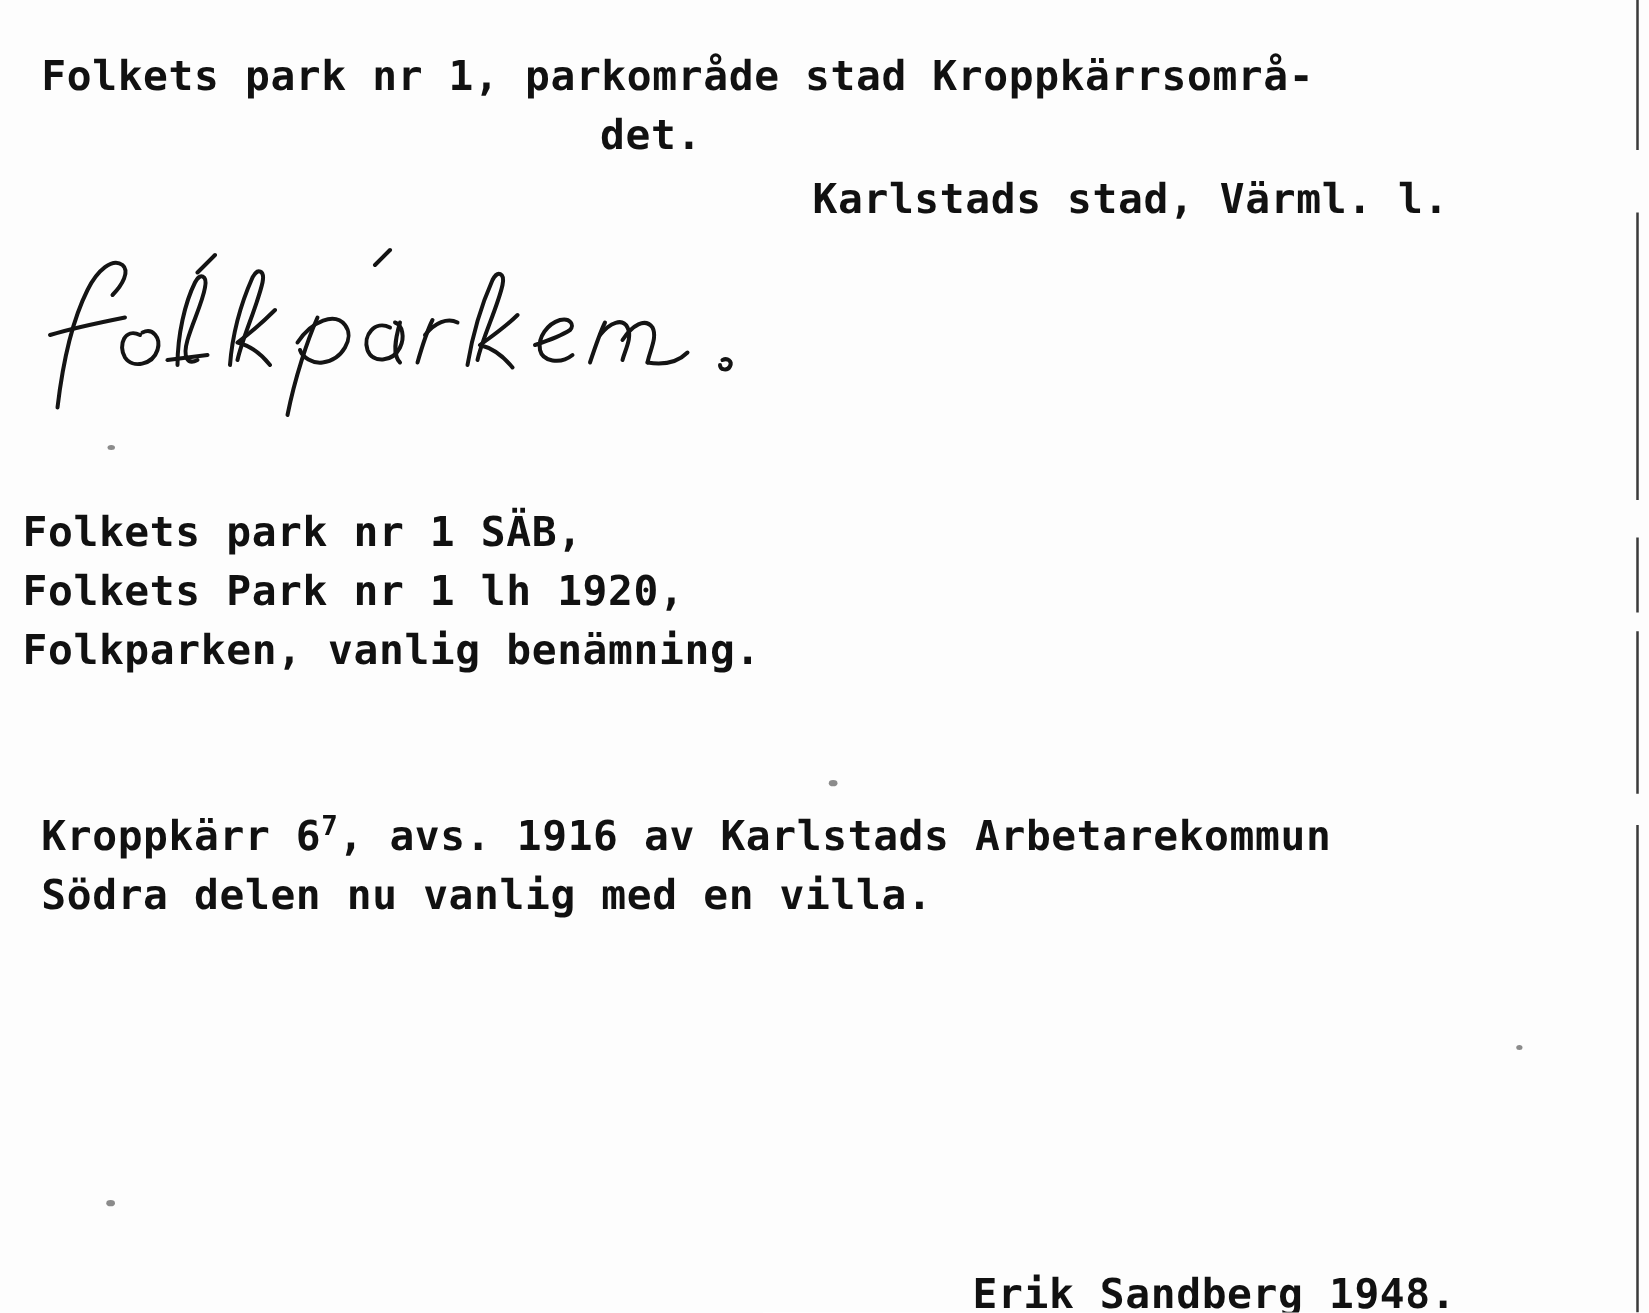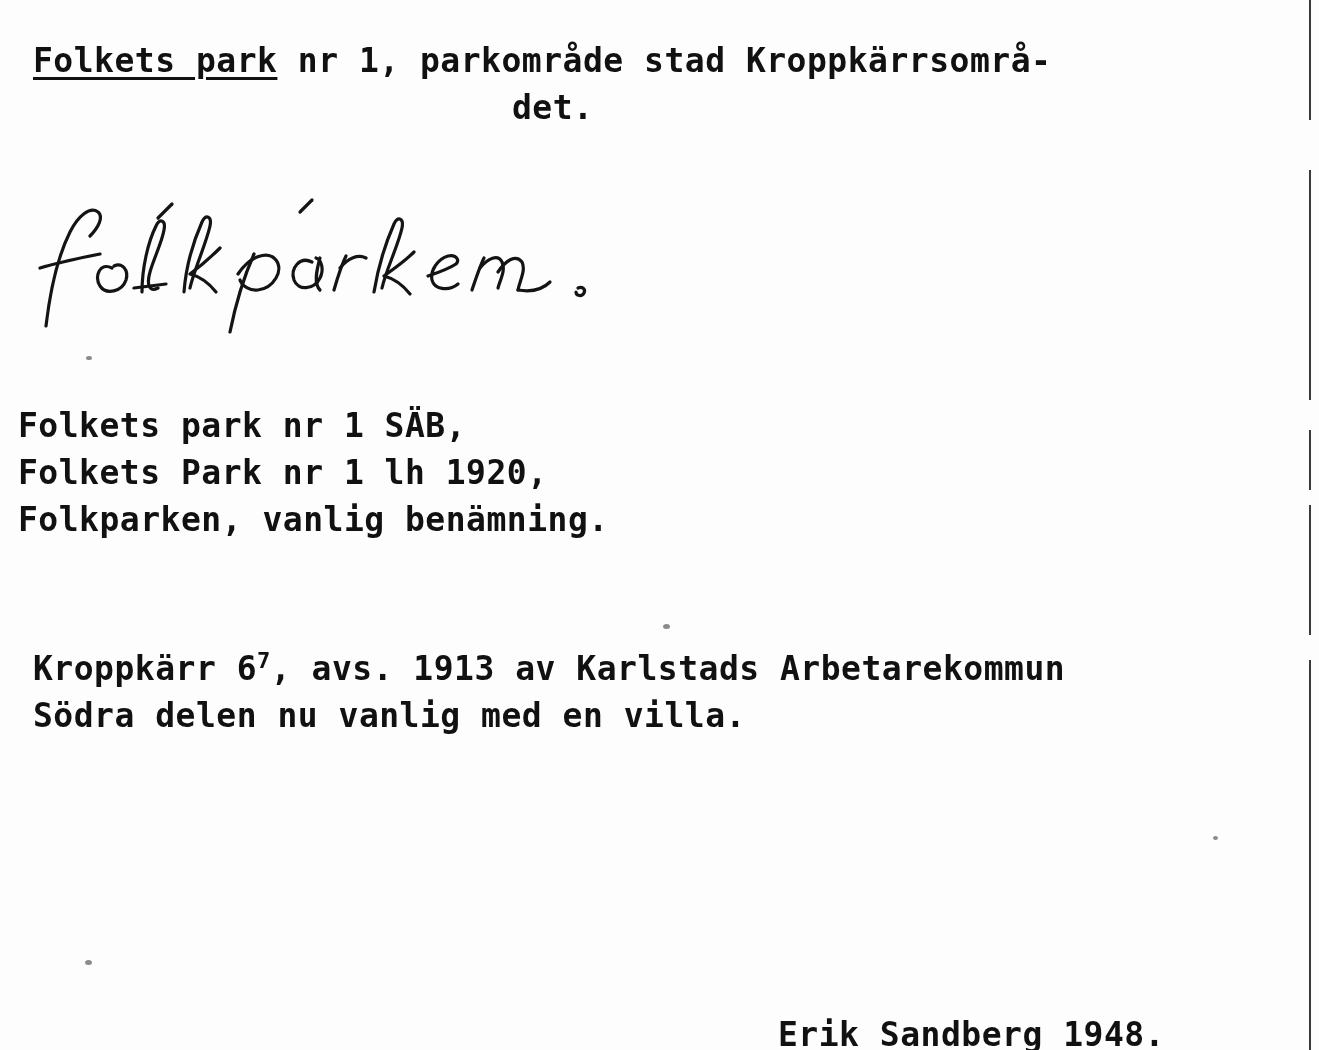--- a/index.html
+++ b/index.html
@@ -28,27 +28,26 @@
     font-family: "DejaVu Sans Mono", monospace;
     font-weight: 700;
     font-size: 33px;
     letter-spacing: 0.5px;
     line-height: 47px;
     white-space: pre;
     color: #111111;
   }
 
   .underline-word {
-    text-decoration: underline;
     text-decoration-thickness: 3px;
     text-underline-offset: 5px;
   }
 
   #title-line1 { left: 33px;  top: 37px; }
-  #title-line2 { left: 512px; top: 84px; }
+  #title-line2 { left: 480px; top: 84px; }
   #place-line  { left: 650px; top: 135px; }
 
   #names-block { left: 18px; top: 402px; }
   #notes-block { left: 33px; top: 645px; }
 
   #signature-credit {
     left: 778px;
     top: 963px;
     margin-top: 48px;
   }
@@ -100,20 +99,21 @@
 </style>
 </head>
 <body>
 
 <div class="card">
 
   <div class="tw" id="title-line1"><span class="underline-word">Folkets park</span><span> nr 1, parkområde stad Kroppkärrsområ-</span></div>
 
   <div class="tw" id="title-line2">det.</div>
 
+  <div class="tw" id="place-line">Karlstads stad, Värml. l.</div>
 
   <div class="handwriting">
     <svg width="620" height="150" viewBox="0 0 620 150" fill="none" xmlns="http://www.w3.org/2000/svg" aria-hidden="true">
       <g stroke="#141414" stroke-width="3.2" stroke-linecap="round" stroke-linejoin="round" fill="none">
 
         <path d="M8 130 C12 96, 20 60, 32 36 C40 20, 52 10, 60 16 C66 21, 60 32, 52 40"></path>
         <path d="M2 72 C22 66, 42 62, 62 58"></path>
 
         <path d="M74 72 C62 66, 56 80, 62 90 C68 99, 84 96, 88 84 C91 74, 84 66, 76 70"></path>
 
@@ -147,21 +147,21 @@
 
         <path d="M540 92 C544 90, 548 93, 546 97 C544 101, 538 100, 538 96"></path>
       </g>
     </svg>
   </div>
 
   <div class="tw" id="names-block"><span>Folkets park nr 1 SÄB,</span>
 <span>Folkets Park nr 1 lh 1920,</span>
 <span>Folkparken, vanlig benämning.</span></div>
 
-  <div class="tw" id="notes-block"><span>Kroppkärr 6</span><span class="sup">7</span><span>, avs. 1913 av Karlstads Arbetarekommun</span>
+  <div class="tw" id="notes-block"><span>Kroppkärr 6</span><span class="sup">7</span><span>, avs. 1916 av Karlstads Arbetarekommun</span>
 <span>Södra delen nu vanlig med en villa.</span></div>
 
   <div class="tw" id="signature-credit">Erik Sandberg 1948.</div>
 
   <div class="edge-mark edge-1"></div>
   <div class="edge-mark edge-2"></div>
   <div class="edge-mark edge-3"></div>
   <div class="edge-mark edge-4"></div>
   <div class="edge-mark edge-5"></div>
 

